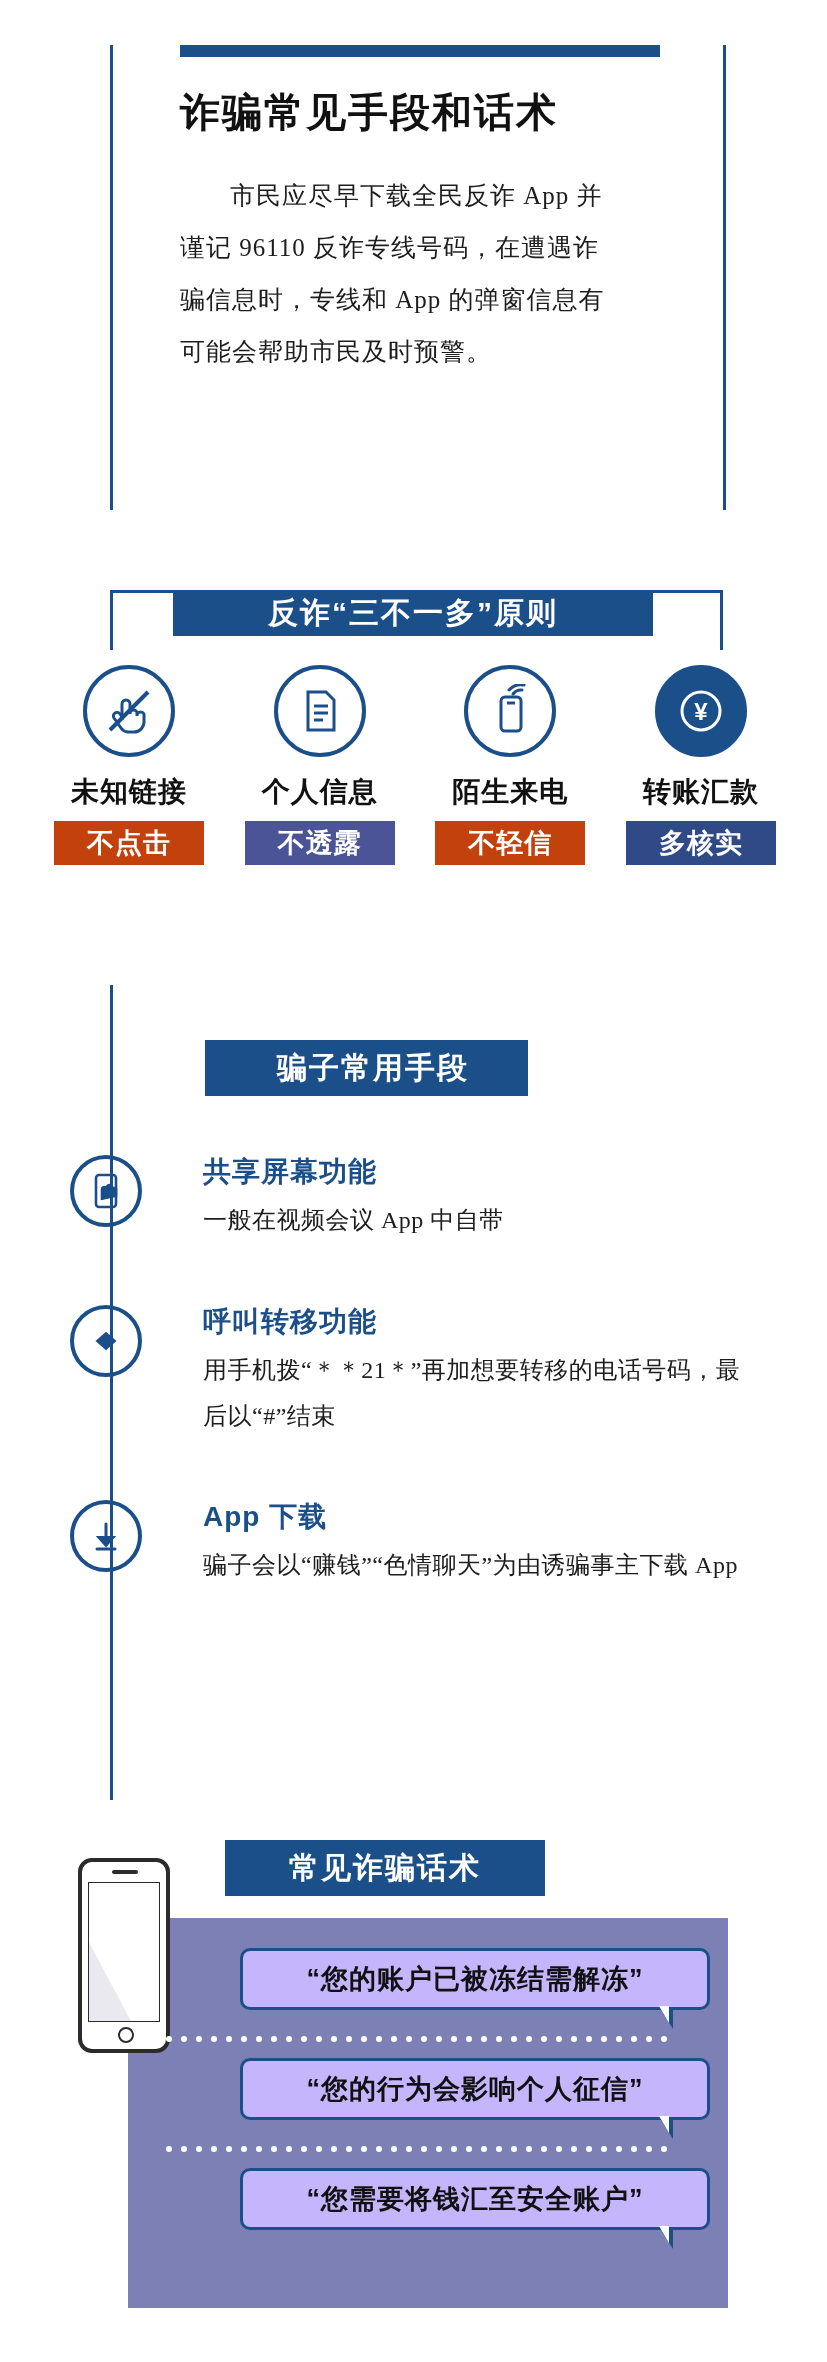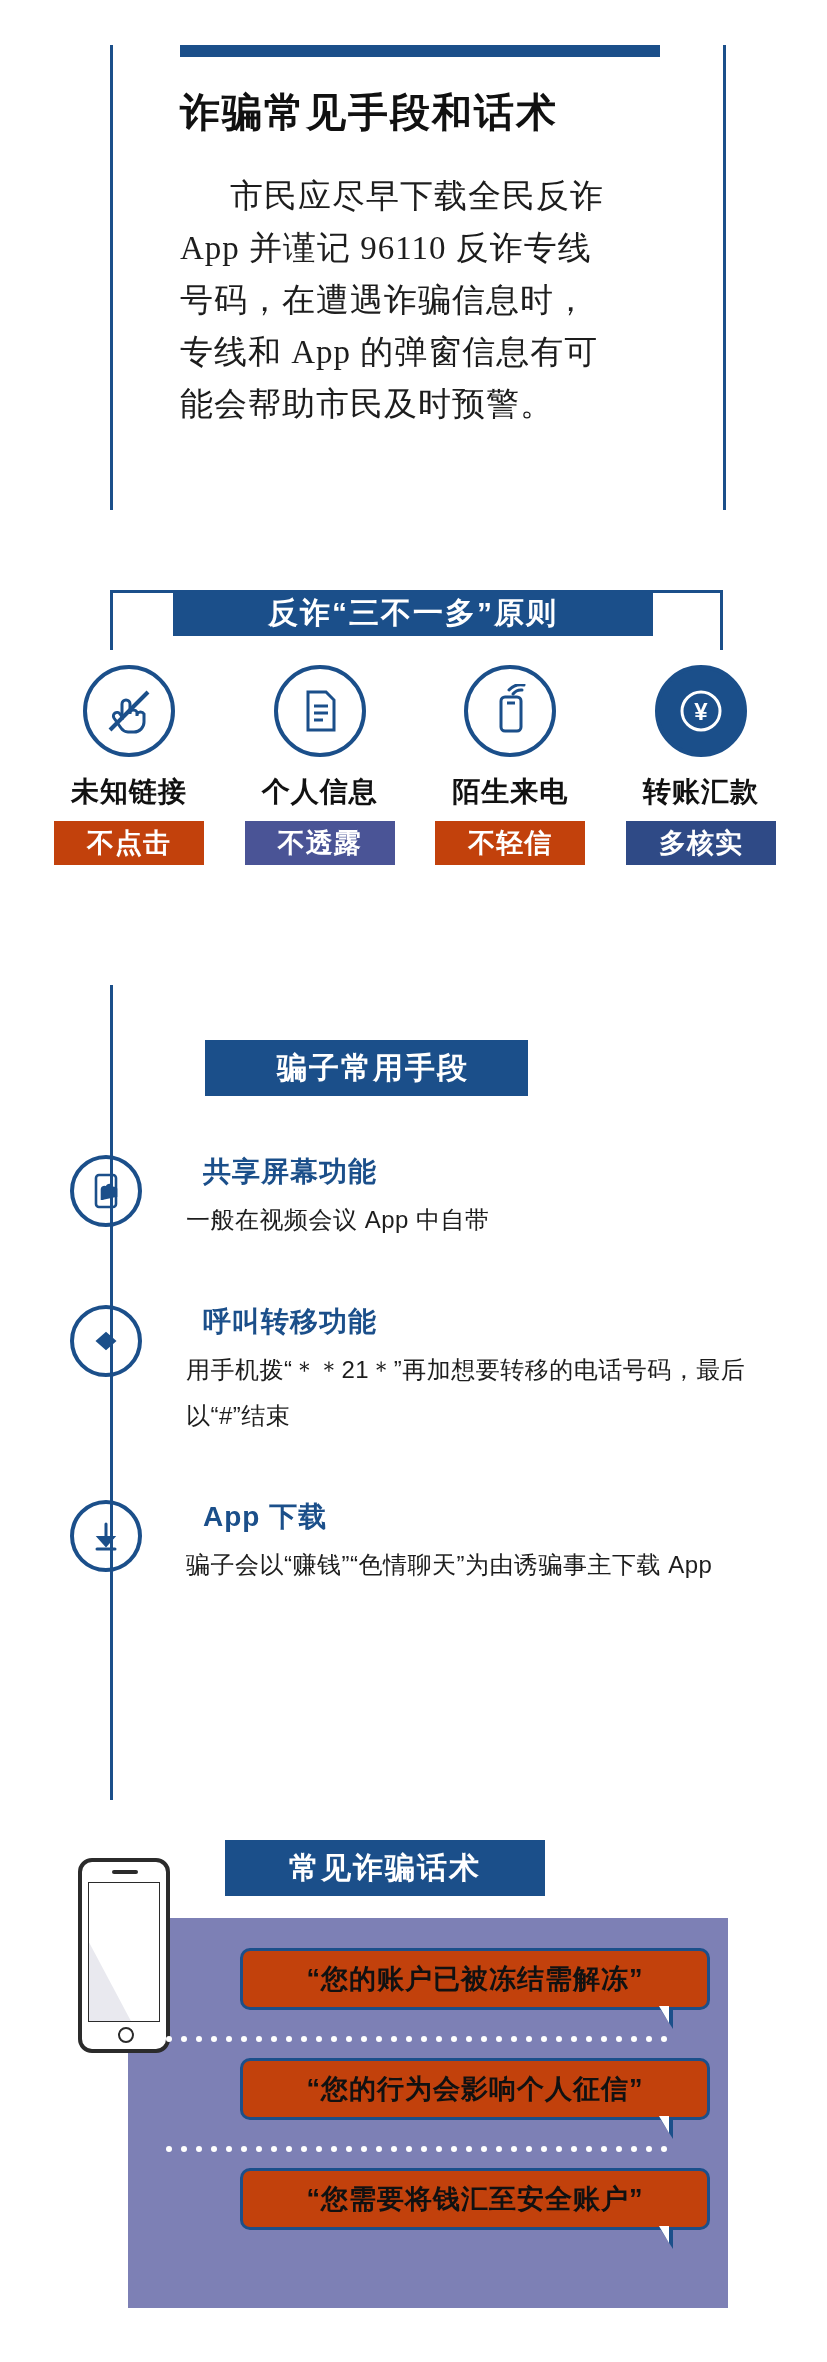--- a/index.html
+++ b/index.html
@@ -53,21 +53,21 @@
     width: 560px;
     font-size: 40px;
     font-weight: bold;
     letter-spacing: 2px;
     color: #111111;
   }
   .sec1-body {
     position: absolute;
     left: 180px; top: 170px;
     width: 430px;
-    font-size: 33px;
+    font-size: 25px;
     line-height: 52px;
     letter-spacing: 1px;
     color: #1d1d1d;
     text-indent: 50px;
     font-family: "Liberation Serif", serif;
   }
 
   
   .sec2 {
     position: absolute;
@@ -202,26 +202,26 @@
   .trick .t-title {
     position: absolute;
     left: 133px; top: -2px;
     font-size: 28px;
     font-weight: bold;
     color: #1b4f8a;
     letter-spacing: 1px;
   }
   .trick .t-desc {
     position: absolute;
-    left: 116px; top: 42px;
+    left: 133px; top: 42px;
     width: 560px;
     font-size: 24px;
     line-height: 46px;
     color: #1d1d1d;
-    font-family: Liberation Sans, sans-serif;
+    font-family: Liberation Serif, serif;
     letter-spacing: 0.5px;
   }
 
   
   .sec4 {
     position: absolute;
     left: 0; top: 1810px;
     width: 827px; height: 552px; text-align: center;
   }
   .sec4-panel {
@@ -282,21 +282,21 @@
     position: absolute;
     left: 36px; bottom: 6px;
     width: 16px; height: 16px;
     border: 2px solid #2b2b2b;
     border-radius: 50%;
     box-sizing: border-box;
   }
 
   .bubble {
     position: absolute;
-    background: #c2410c;
+    background: #c4b5fd;
     border: 3px solid #1b4f8a;
     border-radius: 10px;
     height: 62px;
     display: flex;
     align-items: center;
     justify-content: center;
     font-size: 27px;
     font-weight: bold;
     color: #111111;
     letter-spacing: 1px;

